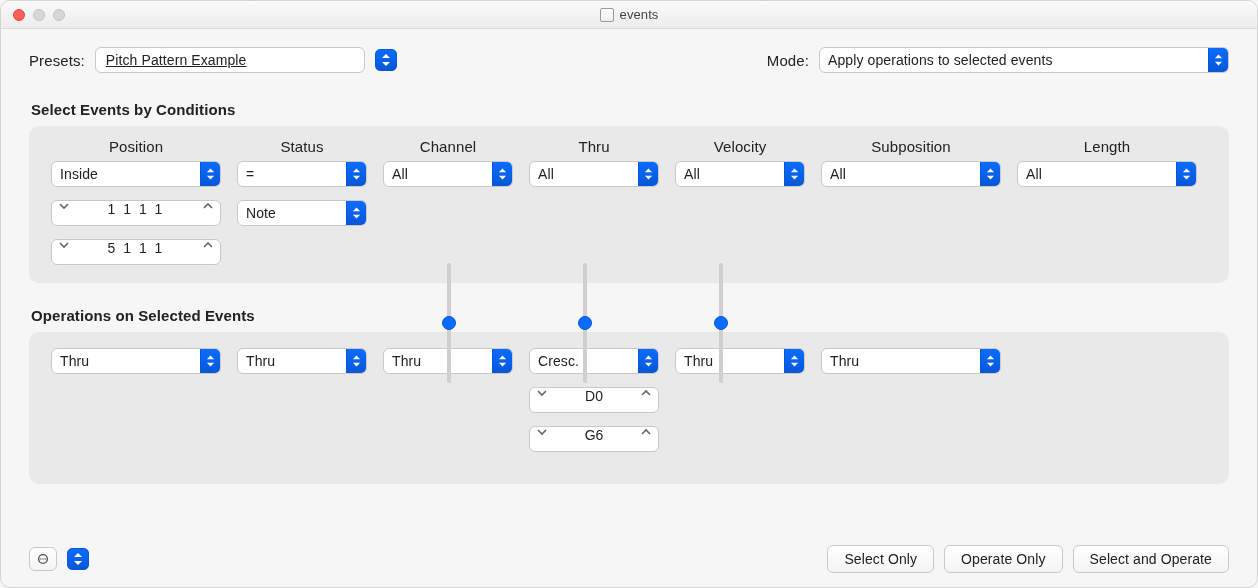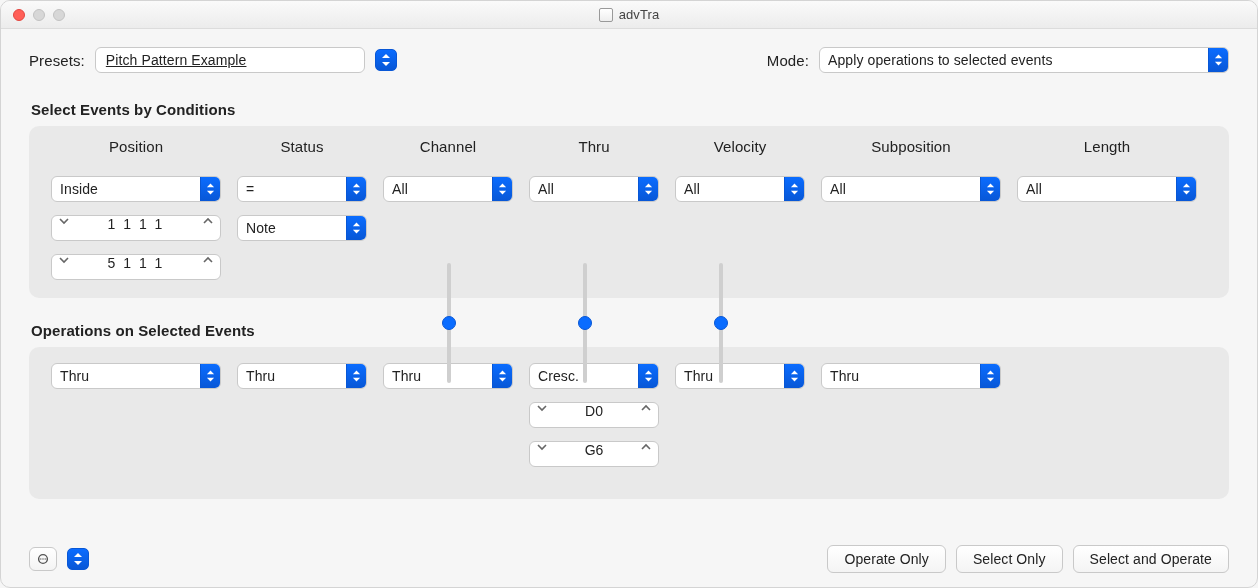--- a/index.html
+++ b/index.html
@@ -112,21 +112,21 @@
     padding:12px 22px 18px 22px;
   }
 
   
   .grid{
     display:grid;
     grid-template-columns:170px 130px 130px 130px 130px 180px 180px;
     column-gap:16px;
   }
   .colhead{
-    text-align:center;font-size:15px;color:#222;margin-bottom:21px;
+    text-align:center;font-size:15px;color:#222;margin-bottom:6px;
   }
   .cell{display:flex;flex-direction:column;gap:13px;}
 
   
   .stepper{
     height:var(--field-h);
     background:var(--white);border:1px solid var(--border);
     border-radius:6px;display:flex;align-items:flex-start;
   }
   .step-btn{
@@ -176,21 +176,21 @@
 <body>
 
 <div class="titlebar">
   <div class="traffic">
     <div class="dot red"></div>
     <div class="dot grey"></div>
     <div class="dot grey"></div>
   </div>
   <div class="title">
     <span class="title-icon"></span>
-    <span>advTra</span>
+    <span>events</span>
   </div>
 </div>
 
 <div class="content">
 
   <div class="toprow">
     <span class="label">Presets:</span>
     <div class="textfield" style="width:270px">
       <span>Pitch Pattern Example</span>
     </div>
@@ -490,23 +490,23 @@
     </div>
     <div class="bluebtn">
       <svg viewBox="0 0 10 12">
           <path d="M5 0 L9 4 H1 Z M5 12 L1 8 H9 Z"></path>
         </svg>
     </div>
 
     <div class="spacer"></div>
 
     <div class="pushbtn">
+      <span>Select Only</span>
+    </div>
+    <div class="pushbtn">
       <span>Operate Only</span>
-    </div>
-    <div class="pushbtn">
-      <span>Select Only</span>
     </div>
     <div class="pushbtn">
       <span>Select and Operate</span>
     </div>
   </div>
 
 </div>
 
 </body></html>

